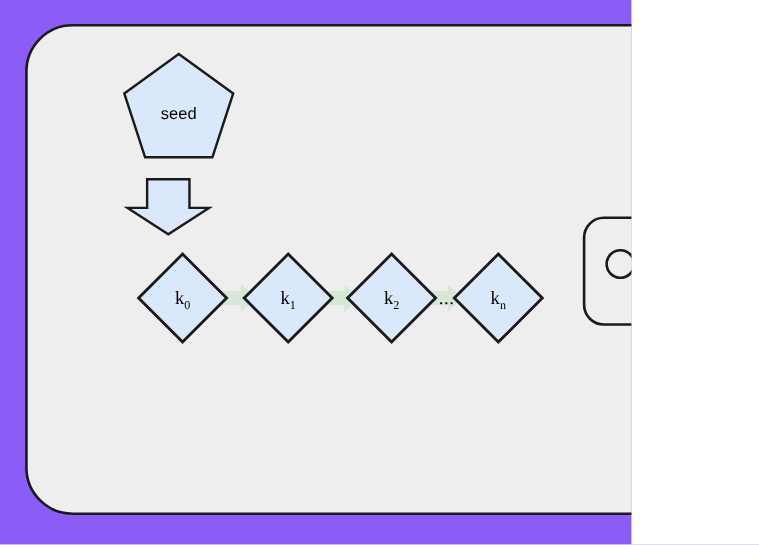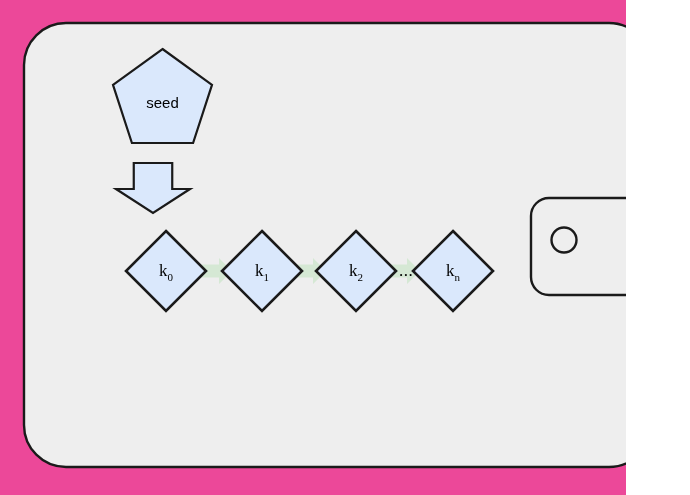--- a/index.html
+++ b/index.html
@@ -2,23 +2,23 @@
 <html><head>
 <meta charset="utf-8">
 <style>
   html, body {
     margin: 0;
     padding: 0;
     background: #ffffff;
   }
   #canvas {
     position: relative;
-    width: 626px;
+    width: 574px;
     height: 495px;
-    background: #ec4899;
+    background: #8b5cf6;
     font-family: "Liberation Sans", sans-serif;
     overflow: hidden;
   }
   #diagram-svg {
     position: absolute;
     left: 0;
     top: 0;
     width: 690px;
     height: 495px;
     display: block;

